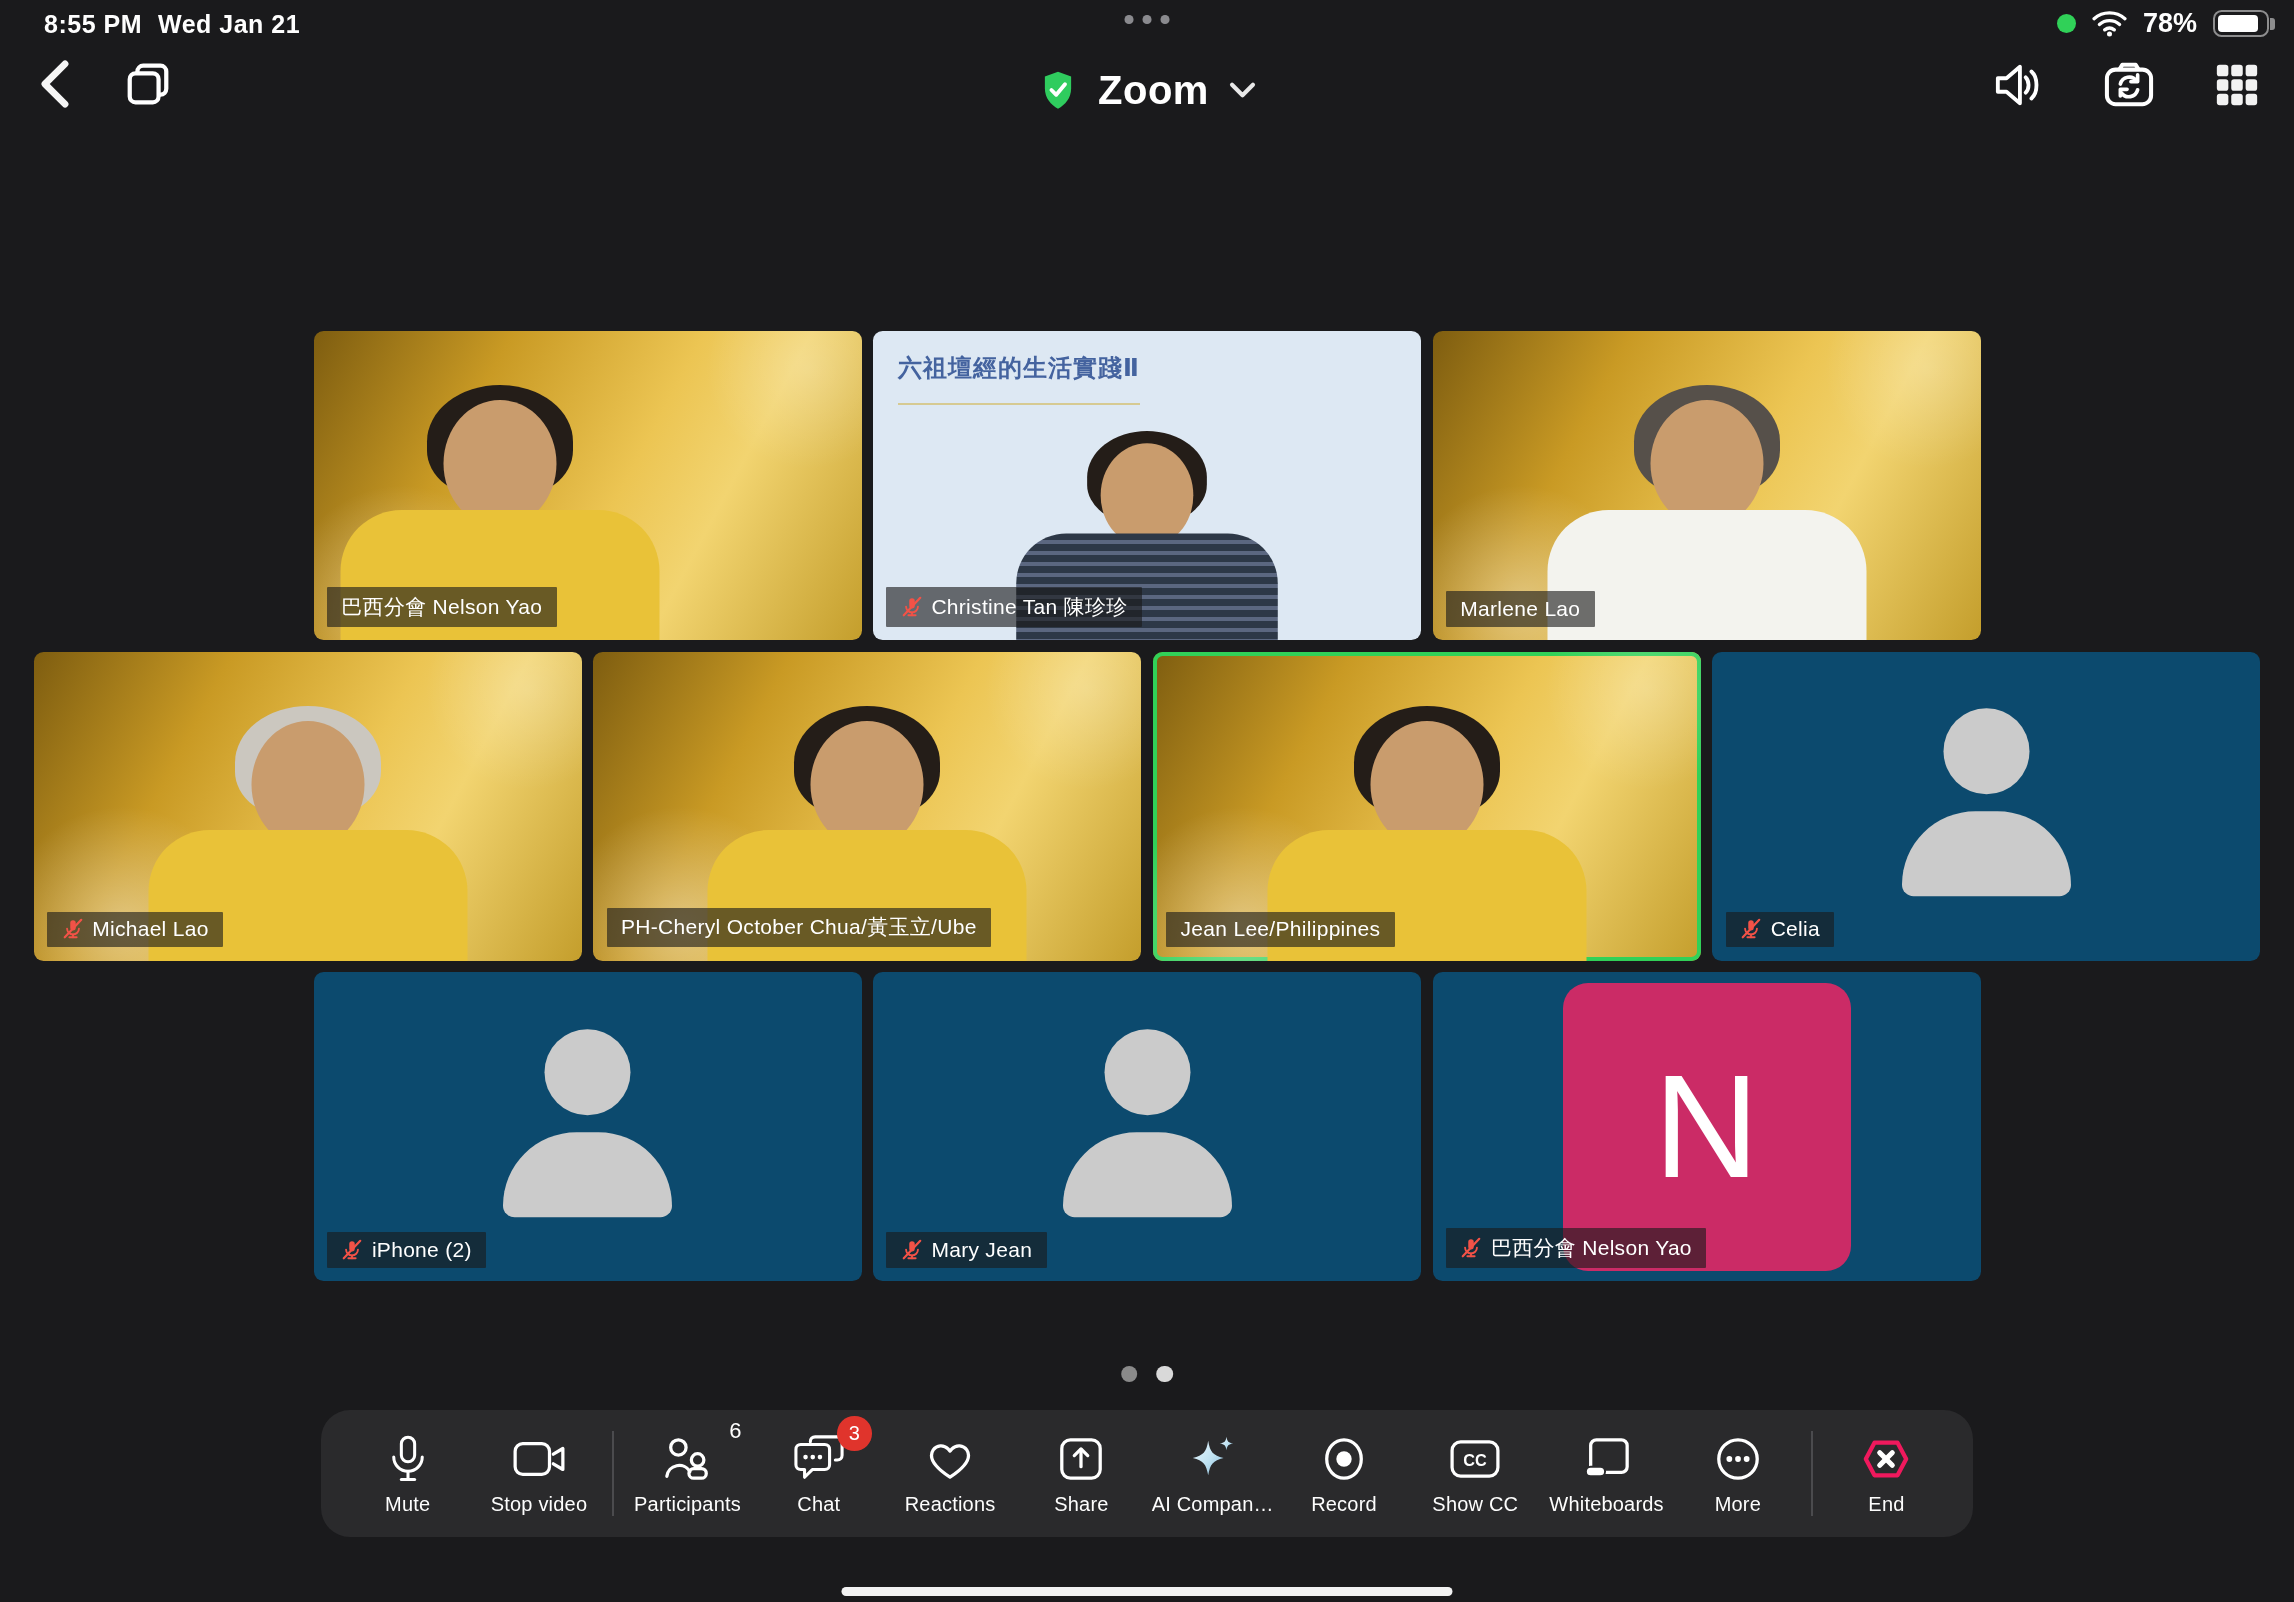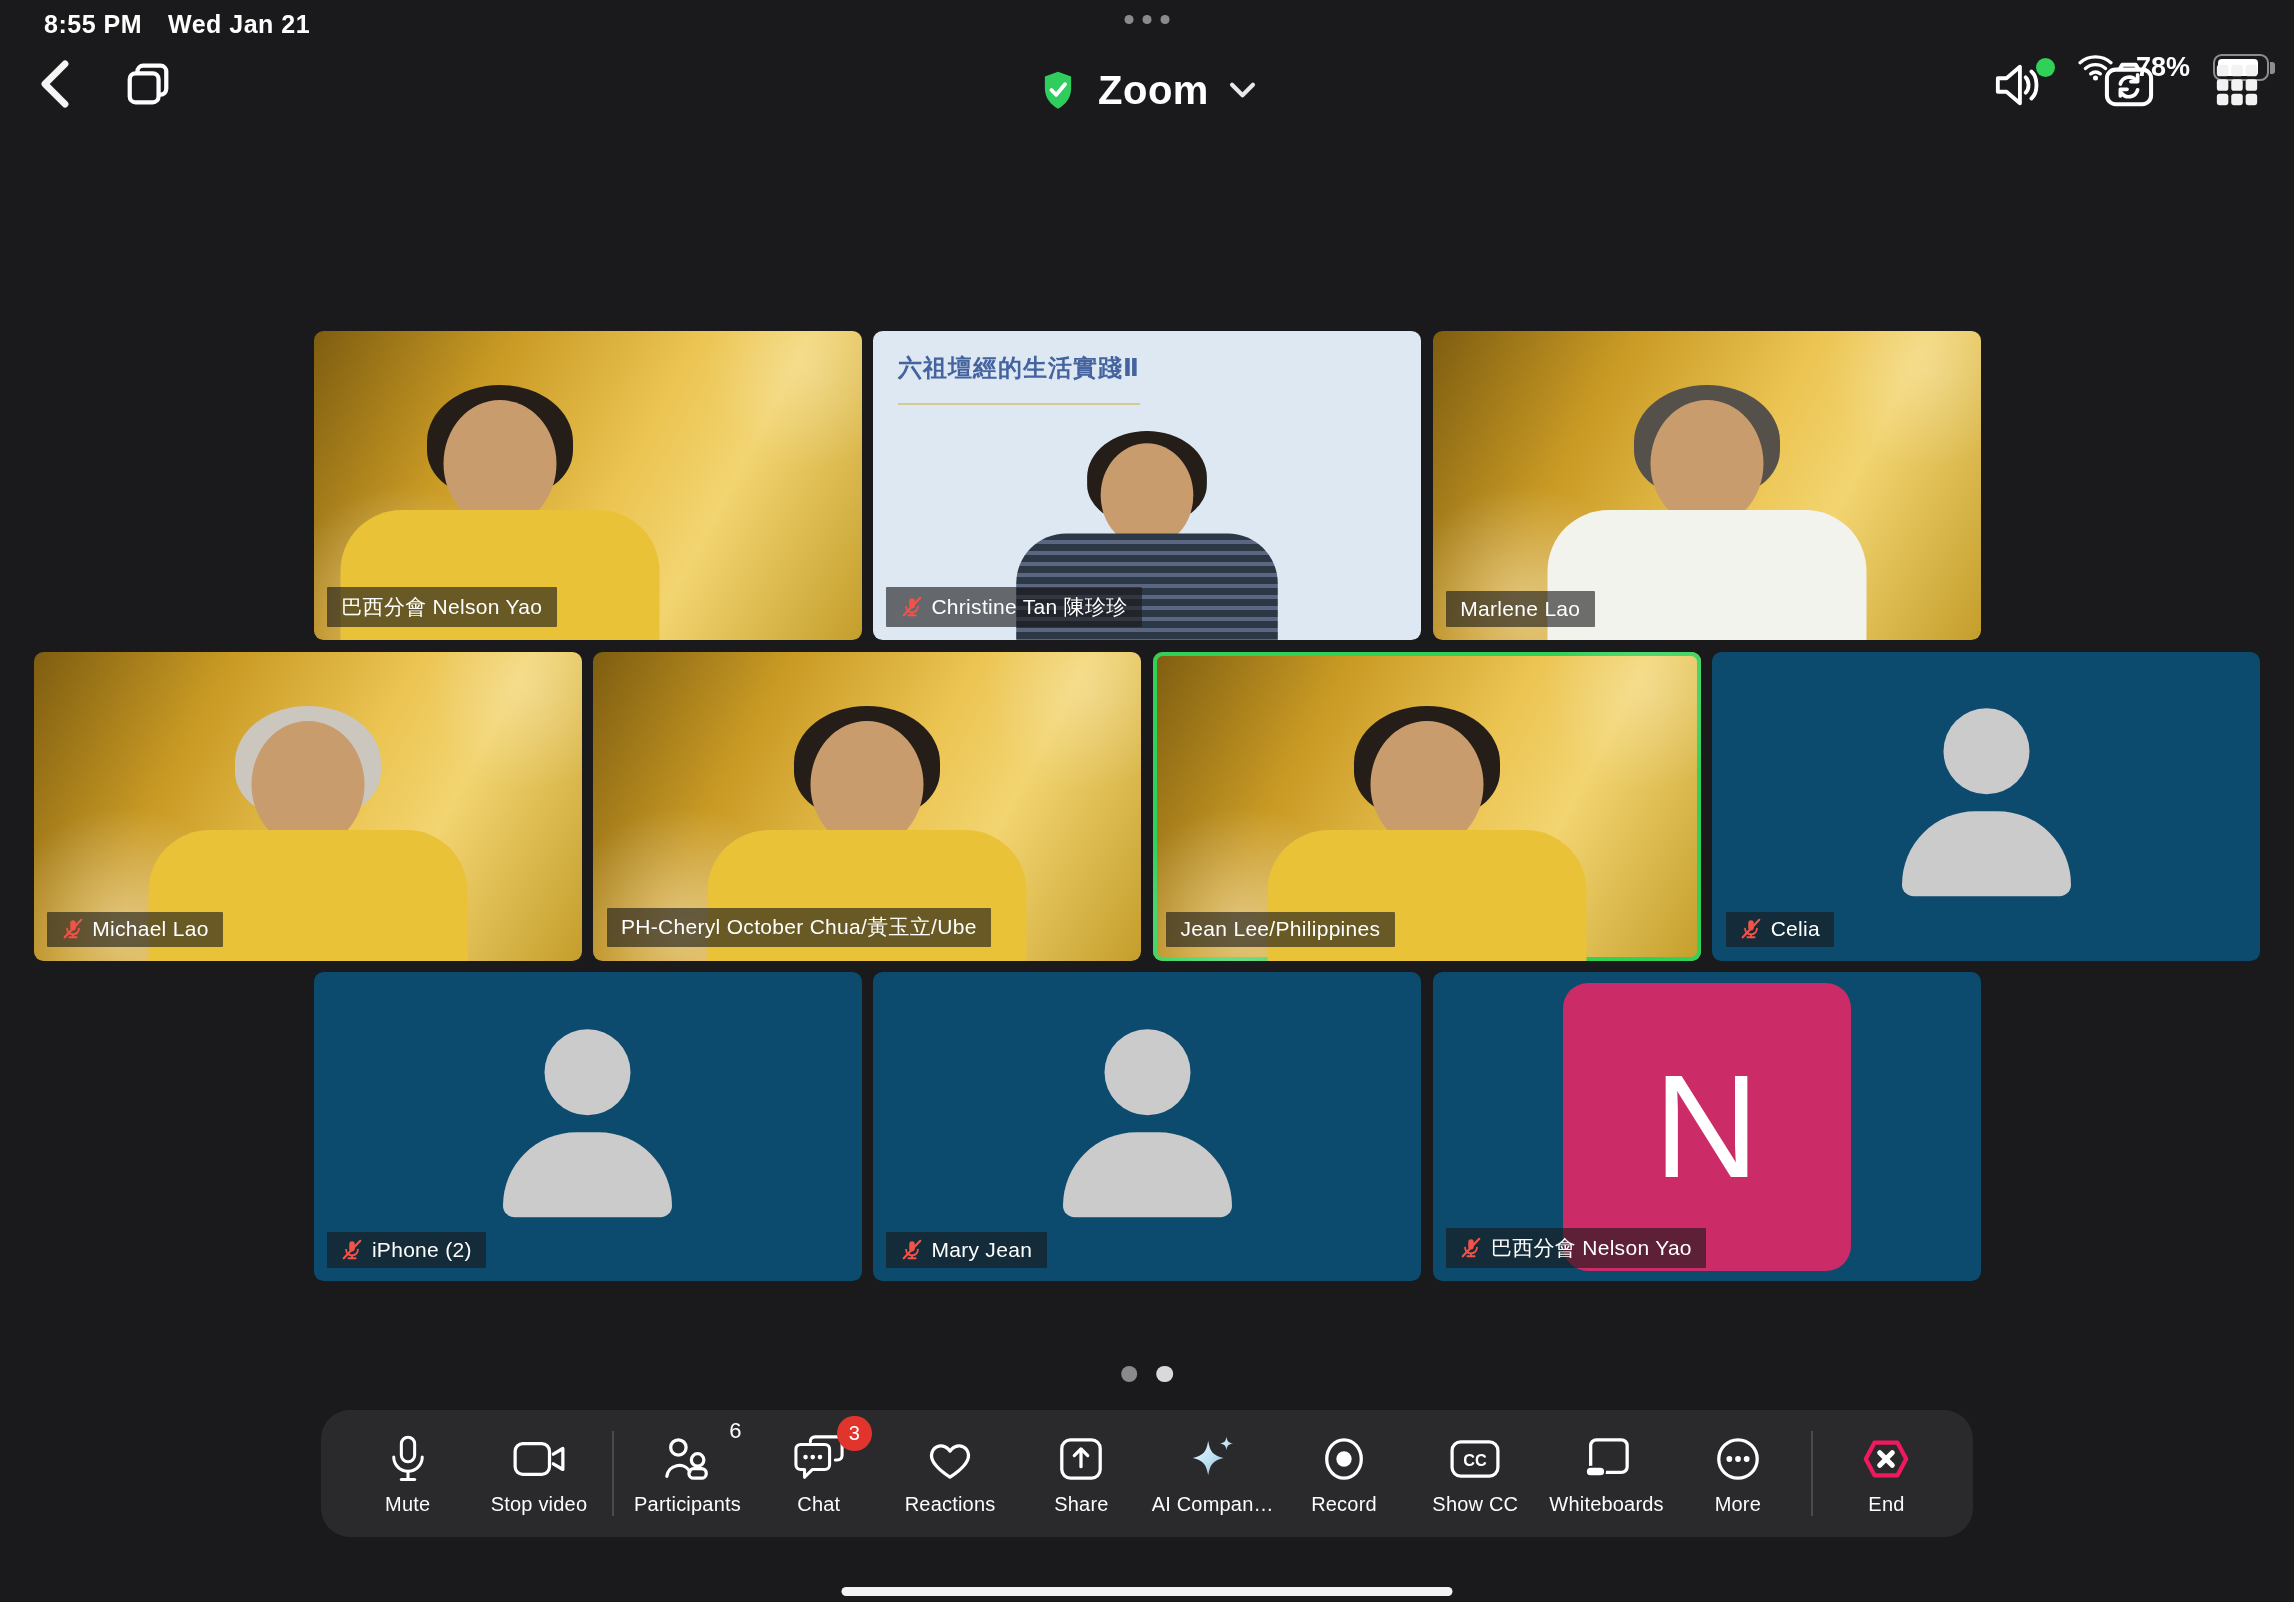--- a/index.html
+++ b/index.html
@@ -6,24 +6,24 @@
   html,body { width:2294px; height:1602px; overflow:hidden; }
   body {
     background:#1a1a1c;
     font-family:"Liberation Sans","DejaVu Sans",sans-serif;
     color:#fff;
     position:relative;
   }
 
   
   .statusbar { position:absolute; top:0; left:0; width:100%; height:46px; }
-  .sb-left { position:absolute; left:44px; top:9.6px; font-size:25px; font-weight:600; letter-spacing:0.5px; color:#fefefe; display:flex; gap:26px;}
+  .sb-left { position:absolute; left:44px; top:9.6px; font-size:25px; font-weight:600; letter-spacing:0.5px; color:#fefefe; display:flex; gap:16px;}
   .sb-dots { position:absolute; left:50%; top:15.4px; transform:translateX(-50%); display:flex; gap:9.6px;}
   .sb-dots i { width:8.6px; height:8.6px; border-radius:50%; background:#8a8a8e; }
-  .sb-right { position:absolute; right:25px; top:7.7px; display:flex; align-items:center; gap:23px;margin-top:44px; }
+  .sb-right { position:absolute; right:25px; top:7.7px; display:flex; align-items:center; gap:16px; }
   .green-dot { width:19px; height:19px; border-radius:50%; background:#30d158; }
   .batt-pct { font-size:27px; font-weight:600; color:#fefefe; }
   .battery { position:relative; width:56px; height:27px; border:2.9px solid rgba(255,255,255,.5); border-radius:8.6px; }
   .battery .fill { position:absolute; left:2.9px; top:2.9px; bottom:2.9px; width:78%; background:#fff; border-radius:3.8px; }
   .battery .cap { position:absolute; right:-7.7px; top:6.7px; width:4.8px; height:11.5px; background:rgba(255,255,255,.5); border-radius:0 2.9px 2.9px 0; }
 
   
   .navbar { position:absolute; top:46px; left:0; width:100%; height:88px; }
   .nav-left { position:absolute; left:38px; top:13.4px; display:flex; align-items:center; gap:52px; }
   .nav-center { position:absolute; left:0; top:0; width:100%; height:88px; display:flex; align-items:center; justify-content:center; gap:19px; }

